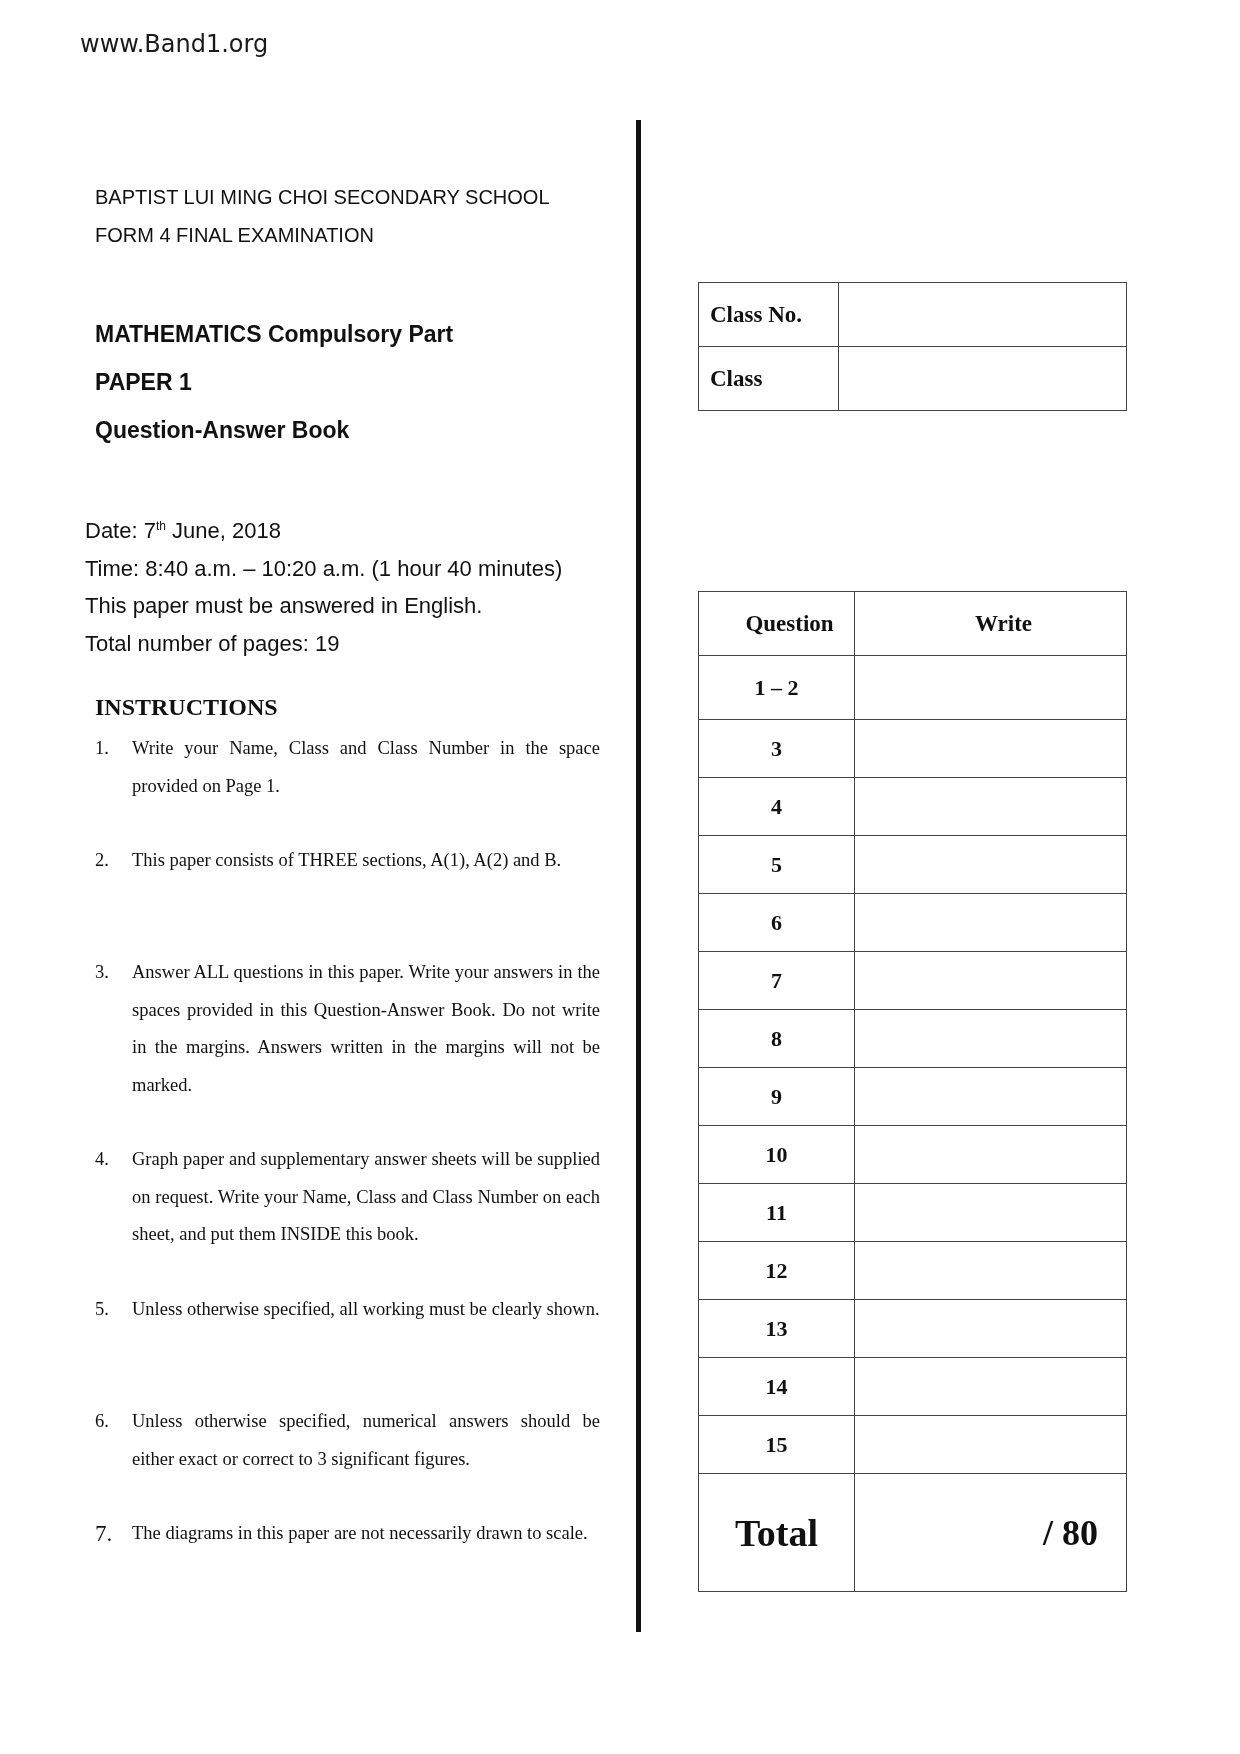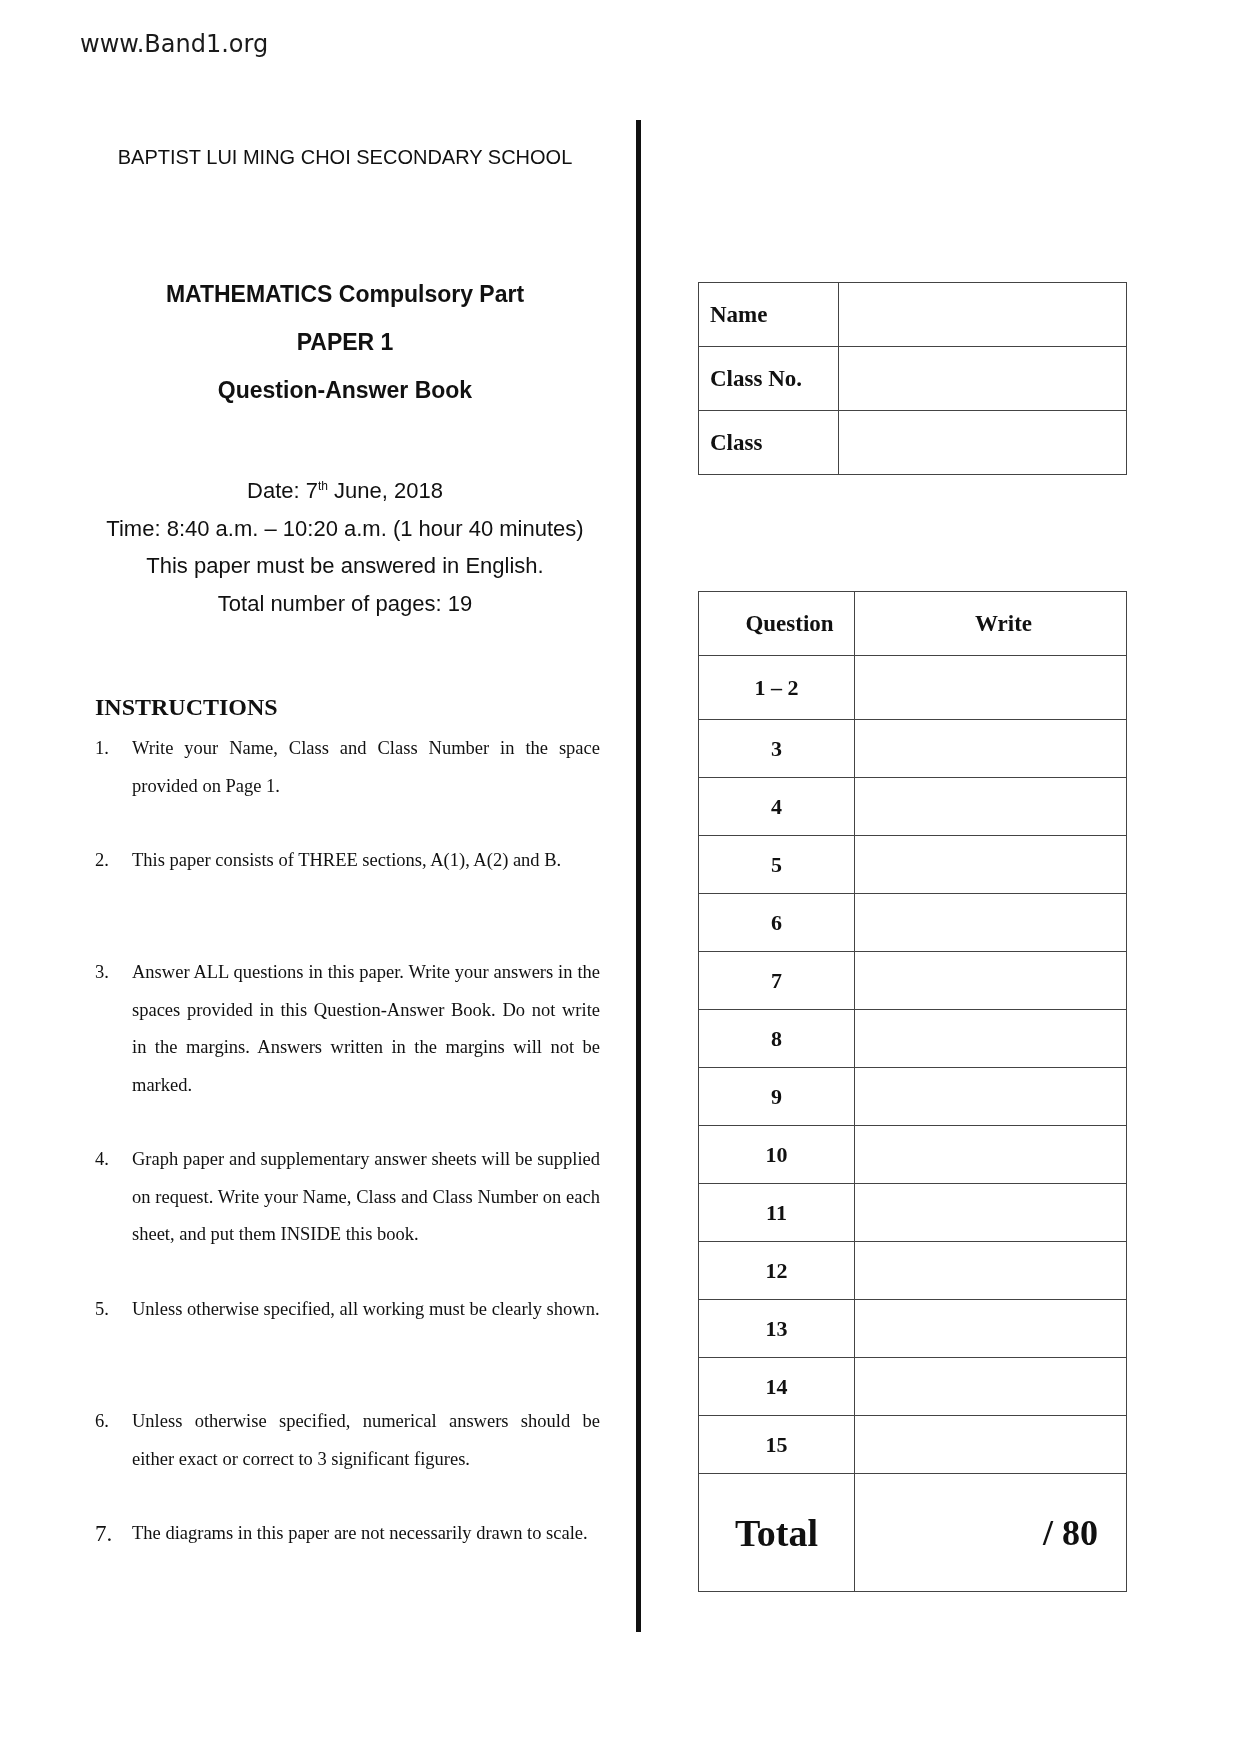--- a/index.html
+++ b/index.html
@@ -1,21 +1,21 @@
 <!DOCTYPE html>
 <html><head>
 <meta charset="utf-8">
 <style>
   html, body { margin: 0; padding: 0; background: #ffffff; }
   body { width: 1240px; height: 1754px; position: relative; overflow: hidden; color: #111; }
   .watermark { position: absolute; left: 40px; top: 30px; font-family: "DejaVu Sans", sans-serif; font-size: 24px; color: #1a1a1a; margin-left: 40px; }
   .left { position: absolute; left: 95px; top: 0; width: 500px; }
   .sans { font-family: "Liberation Sans", sans-serif; }
   .serif { font-family: "Liberation Serif", serif; }
-  .center { text-align: center; }
+  .center { text-align: left; margin-top: 40px; }
   .school { position: absolute; top: 138px; left: 0; width: 500px; font-size: 20px; line-height: 38px; }
   .titles { position: absolute; top: 270px; left: 0; width: 500px; font-size: 23px; font-weight: bold; line-height: 48px; }
   .info { position: absolute; top: 468px; left: -10px; width: 520px; font-size: 22px; line-height: 37.5px; }
   .info sup { font-size: 12px; }
   .instr-heading { position: absolute; top: 694px; left: 0; font-size: 24px; font-weight: bold; }
   .instr { position: absolute; top: 730px; left: 0; width: 505px; font-size: 18.5px; }
   .instr-item { display: flex; position: absolute; left: 0; width: 505px; }
   .instr-num { width: 37px; flex: none; }
   .instr-text { flex: 1; line-height: 37.5px; text-align: justify; }
   .instr-item .instr-num { line-height: 37.5px; }
@@ -36,20 +36,21 @@
   .marktable tr.total td.m { font-size: 36px; font-weight: bold; text-align: right; padding-right: 28px; margin-left: 10px; }
 </style>
 </head>
 <body>
 
 <div class="watermark">www.Band1.org</div>
 
 <div class="left">
   <div class="school sans center">
     <div>BAPTIST LUI MING CHOI SECONDARY SCHOOL</div>
+    <div>FORM 4 FINAL EXAMINATION</div>
   </div>
 
   <div class="titles sans center">
     <div>MATHEMATICS Compulsory Part</div>
     <div>PAPER 1</div>
     <div>Question-Answer Book</div>
   </div>
 
   <div class="info sans center">
     <div><span>Date: 7</span><sup>th</sup><span> June, 2018</span></div>
@@ -89,24 +90,20 @@
       <span class="instr-num num-big">7.</span>
       <span class="instr-text">The diagrams in this paper are not necessarily drawn to scale.</span>
     </div>
   </div>
 </div>
 
 <div class="vrule"></div>
 
 <table class="grid idtable">
   <tbody>
-      <tr>
-    <td class="lbl">Name</td>
-    <td class="val"></td>
-  </tr>
   <tr>
     <td class="lbl">Class No.</td>
     <td class="val"></td>
   </tr>
   <tr>
     <td class="lbl">Class</td>
     <td class="val"></td>
   </tr>
 </tbody>
   </table>

